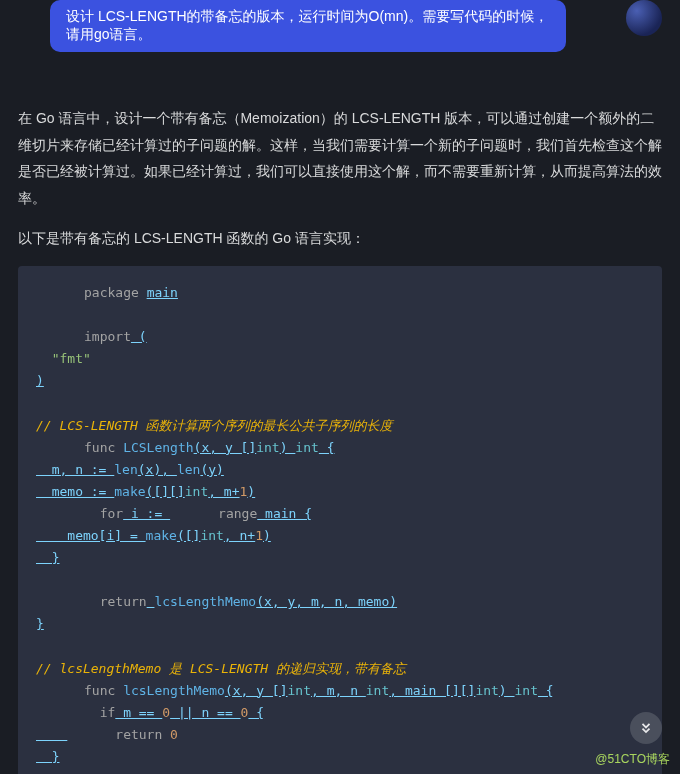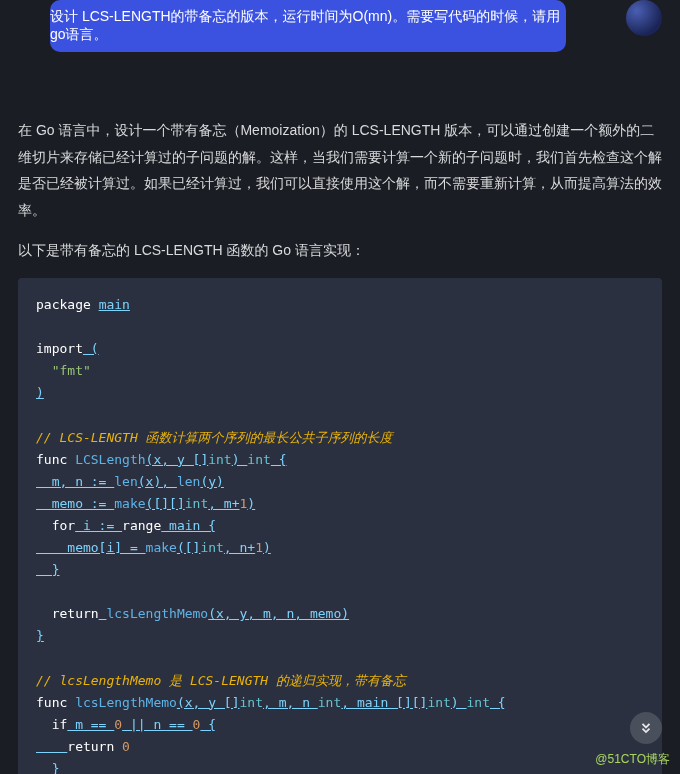--- a/index.html
+++ b/index.html
@@ -12,22 +12,22 @@
       height: 774px;
       background: #1a1d24;
       font-family: -apple-system, BlinkMacSystemFont, "Segoe UI", "Microsoft YaHei", sans-serif;
       color: #e8e8ea;
       overflow: hidden;
       position: relative;
     }
     .top-bubble {
       background: #3b52e0;
       border-radius: 10px;
-      margin: 0 50px 36px 50px;
-      padding: 8px 0;
+      margin: 0 50px 24px 50px;
+      padding: 8px 16px;
       color: #fff;
       font-size: 14px;
       display: inline-block;
       position: relative;
       top: 0;
     }
     .top-row {
       display: flex;
       align-items: flex-start;
       justify-content: flex-end;
@@ -57,21 +57,21 @@
       border-radius: 4px;
       margin: 14px 18px 0 18px;
       padding: 16px 18px;
       font-family: "Consolas", "Menlo", monospace;
       font-size: 13px;
       line-height: 1.7;
       white-space: pre;
       overflow: hidden;
       color: #c8ccd4;
     }
-    .k  { color: #ffffff; }   
+    .k  { color: #a3a3a3; margin-left: 48px; }   
     .fn { color: #5fb3e6; }   
     .t  { color: #66c2cd; }   
     .s  { color: #97c278; }   
     .n  { color: #d19a66; }   
     .c  { color: #eab308; font-style: italic; } 
     .p  { color: #7dd3fc; text-decoration: underline; }   
     .watermark {
       position: absolute;
       right: 10px;
       bottom: 6px;

